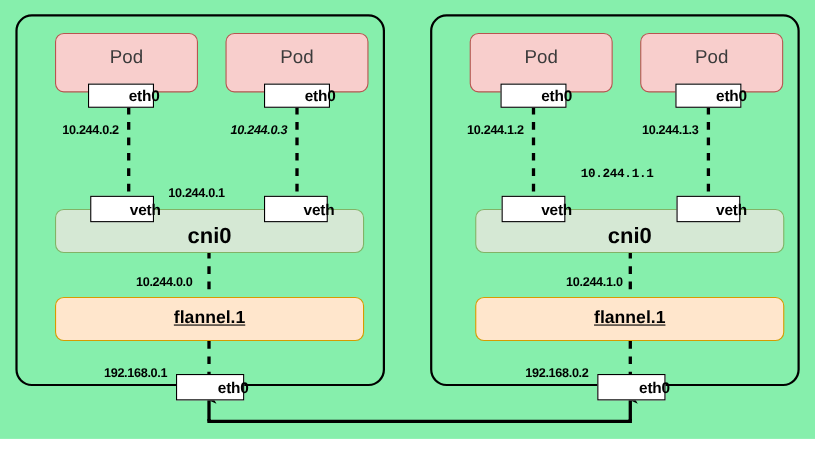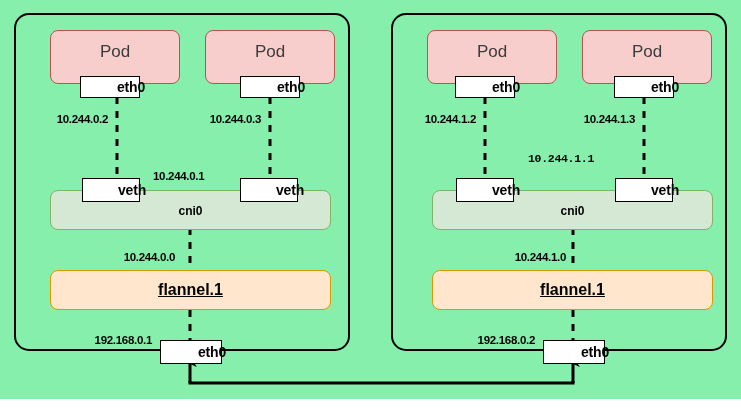--- a/index.html
+++ b/index.html
@@ -31,21 +31,21 @@
   }
   .dev-pod .dev-label{
     font-size:17px;font-weight:400;color:#3b3b3b;
     position:relative;top:-5px;
   }
   .dev-cni{
     background:#d5e8d4;border:1px solid #82b366;
     align-items:flex-start;
   }
   .dev-cni .dev-label{
-    font-size:12px;font-weight:700;color:#000000;
+    font-size:20px;font-weight:700;color:#000000;
     margin-top:13px;
   }
   .dev-flannel{
     background:#ffe6cc;border:1px solid #d79b00;text-decoration:underline;
   }
   .dev-flannel .dev-label{
     font-size:16px;font-weight:700;color:#000000;
   }
 
   
@@ -109,21 +109,21 @@
     <span class="dev-label">Pod</span>
   </div>
   <div class="dev dev-pod" style="left:205px;top:30px;width:130px;height:54px;">
     <span class="dev-label">Pod</span>
   </div>
 
   <div class="chip" style="left:80px;top:76px;width:60px;height:22px;">eth0</div>
   <div class="chip" style="left:240px;top:76px;width:60px;height:22px;">eth0</div>
 
   <div class="ip right" style="left:108px;top:113px;">10.244.0.2</div>
-  <div class="ip right" style="left:261px;top:113px;">10.244.0.3</div>
+  <div class="ip right" style="left:261px;top:113px;font-style:italic;">10.244.0.3</div>
 
   <div class="dev dev-cni" style="left:50px;top:190px;width:281px;height:40px;">
     <span class="dev-label">cni0</span>
   </div>
   <div class="chip" style="left:82px;top:178px;width:58px;height:24px;">veth</div>
   <div class="chip" style="left:240px;top:178px;width:58px;height:24px;">veth</div>
   <div class="ip" style="left:153px;top:170px;">10.244.0.1</div>
 
   <div class="dev dev-flannel" style="left:50px;top:270px;width:281px;height:40px;">
     <span class="dev-label">flannel.1</span>

